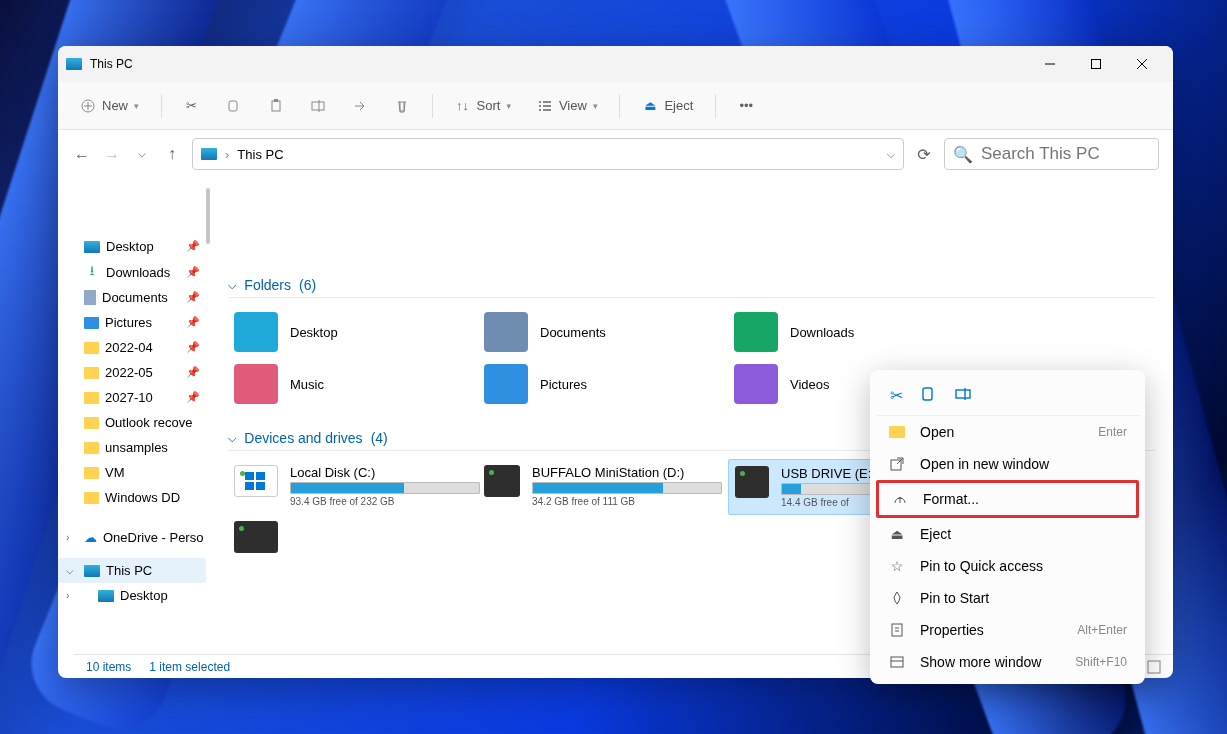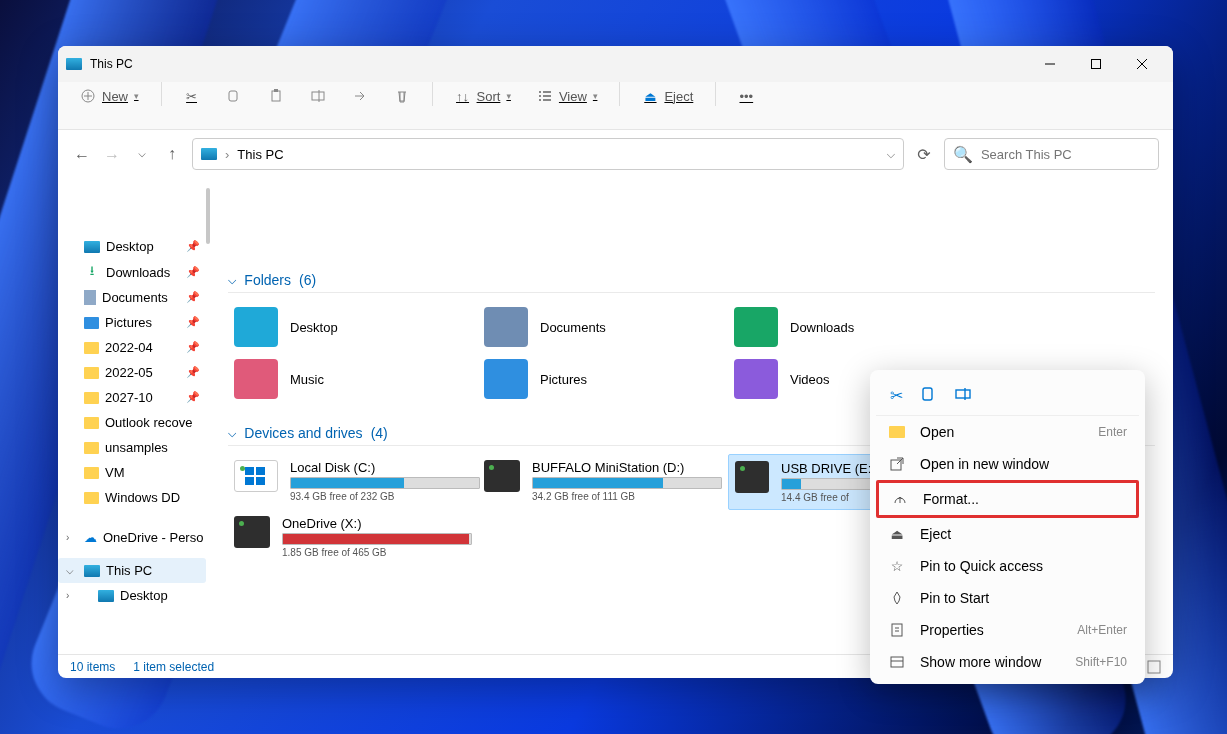--- a/index.html
+++ b/index.html
@@ -21,41 +21,41 @@
 }
 .titlebar {
   height: 36px; background: #f3f3f3; display: flex; align-items: center; padding: 0 8px;
 }
 .titlebar .title-icon { width: 16px; height: 12px; background: linear-gradient(#32b0e0,#1078b0); margin-right: 8px; border-radius: 1px; }
 .titlebar .title-text { font-size: 12px; color: #000; }
 .titlebar .spacer { flex: 1; }
 .titlebar .win-btn { width: 46px; height: 32px; display: flex; align-items: center; justify-content: center; color: #000; font-size: 10px; }
 .toolbar {
   height: 48px; background: #f9f9f9; border-bottom: 1px solid #e5e5e5;
-  display: flex; align-items: flex-start; padding: 0 12px; gap: 6px; text-decoration: underline;
+  display: flex; align-items: center; padding: 0 12px; gap: 6px;
 }
 .toolbar .btn { padding: 6px 10px; display: flex; align-items: center; gap: 6px; color: #555; font-size: 13px; border-radius: 4px; }
 .toolbar .sep { width: 1px; height: 24px; background: #ddd; margin: 0 6px; }
 .toolbar .icon { width: 16px; height: 16px; display: inline-flex; align-items: center; justify-content: center; color: #606060; }
 .navbar {
   height: 48px; display: flex; align-items: center; padding: 0 14px; gap: 10px; background: #fff;
 }
 .navbar .nav-icon { width: 20px; height: 20px; display: flex; align-items: center; justify-content: center; color: #606060; }
 .addr {
   flex: 1; height: 32px; border: 1px solid #ccc; border-radius: 4px; display: flex; align-items: center; padding: 0 8px; gap: 8px;
 }
 .addr .pc-icon { width: 16px; height: 12px; background: linear-gradient(#32b0e0,#1078b0); border-radius: 1px; }
 .addr .crumb { font-size: 13px; color: #000; }
 .addr .crumb-sep { color: #888; font-size: 13px; }
 .addr .spacer { flex: 1; }
 .navbar .refresh { width: 20px; display:flex; justify-content:center; color:#606060; }
 .search {
   width: 215px; height: 32px; border: 1px solid #ccc; border-radius: 4px; display: flex; align-items: center; padding: 0 8px; gap: 8px; color: #888;
 }
-.search input { border: none; outline: none; font-size: 13px; color: #333; width: 100%; }
+.search input { border: none; outline: none; font-size: 17px; color: #333; width: 100%; }
 .body { flex: 1; display: flex; min-height: 0; align-items: center; }
 .sidebar { width: 148px; border-right: none; padding-top: 10px; overflow: hidden; }
 .sidehandle { width: 4px; background: #c7c7c7; margin-top: 10px; height: 56px; border-radius: 2px; align-self: flex-start; }
 .sidebar .item { display: flex; align-items: center; gap: 6px; padding: 5px 6px 5px 26px; font-size: 13px; color: #000; position: relative; white-space: nowrap; overflow: hidden; }
 .sidebar .item.selected { background: #e5f1fb; border-radius: 3px; }
 .sidebar .item .pin { position: absolute; right: 6px; color: #808080; font-size: 11px; }
 .sidebar .item .exp { position: absolute; left: 8px; color: #666; font-size: 10px; }
 .sidebar .fico { width: 16px; height: 16px; display:inline-flex; align-items:center; justify-content:center; }
 .content { flex: 1; padding: 10px 18px; overflow: hidden; }
 .group-header { display: flex; align-items: center; gap: 8px; color: #0063b1; font-size: 14px; padding: 4px 0; border-bottom: 1px solid #eaeaea; margin-bottom: 8px; }
@@ -67,21 +67,21 @@
 .drive-grid { display: flex; flex-wrap: wrap; gap: 0; }
 .drive-item { width: 250px; display: flex; gap: 12px; padding: 6px; }
 .drive-item.selected { background: #cce8ff; border: 1px solid #99d1ff; border-radius: 2px; }
 .drive-item .di-icon { width: 44px; height: 32px; background: #2e2e2e; border-radius: 3px; position: relative; }
 .drive-item .di-icon::before { content:''; position:absolute; left:5px; top:5px; width:5px; height:5px; background:#4caf50; border-radius:50%; }
 .drive-item .di-body { flex: 1; }
 .drive-item .di-name { font-size: 13px; color: #000; margin-bottom: 2px; }
 .drive-item .bar { width: 190px; height: 12px; background: #ddd; border-radius: 1px; border:1px solid #bbb; overflow: hidden; margin: 2px 0; }
 .drive-item .bar .fill { height: 100%; }
 .drive-item .di-free { font-size: 10px; color: #555; }
-.status { height: 24px; border-top: 1px solid #e5e5e5; display: flex; align-items: center; padding: 0 12px; gap: 18px; font-size: 12px; color: #0063b1; }
+.status { height: 24px; border-top: 1px solid #e5e5e5; display: flex; align-items: center; padding: 0 12px; gap: 18px; font-size: 12px; color: #0063b1; margin-left: 16px; }
 .status .view-toggle { margin-left: auto; color: #555; }
 .ctx-menu {
   position: absolute; left: 870px; top: 370px; width: 275px; background: #fcfcfc;
   border-radius: 8px; box-shadow: 0 8px 32px rgba(0,0,0,0.25); padding: 6px; z-index: 50;
 }
 .ctx-top { display: flex; gap: 18px; padding: 10px 14px; border-bottom: 1px solid #eee; }
 .ctx-top .ci { color: #0078d4; }
 .ctx-item { display: flex; align-items: center; gap: 14px; padding: 8px 12px; font-size: 14px; color: #000; border-radius: 4px; }
 .ctx-item .ci { width: 18px; color: #555; display:flex; justify-content:center; }
 .ctx-item .shortcut { margin-left: auto; font-size: 12px; color: #888; }
@@ -367,27 +367,20 @@
             <div class="di-body">
               <div class="di-name">USB DRIVE (E:)</div>
               <div class="bar">
                 <div class="fill" style="width:10%;background:#26a0da;"></div>
               </div>
               <div class="di-free">14.4 GB free of</div>
             </div>
           </div>
           <div class="drive-item">
             <div class="di-icon"></div>
-            <div class="di-body">
-              <div class="di-name">OneDrive (X:)</div>
-              <div class="bar">
-                <div class="fill" style="width:99%;background:#d13438;"></div>
-              </div>
-              <div class="di-free">1.85 GB free of 465 GB</div>
-            </div>
           </div>
         </div>
     </div>
   </div>
 
   <div class="status">
     <span>10 items</span>
     <span>1 item selected</span>
     <span class="view-toggle">
         <svg width="14" height="14">

